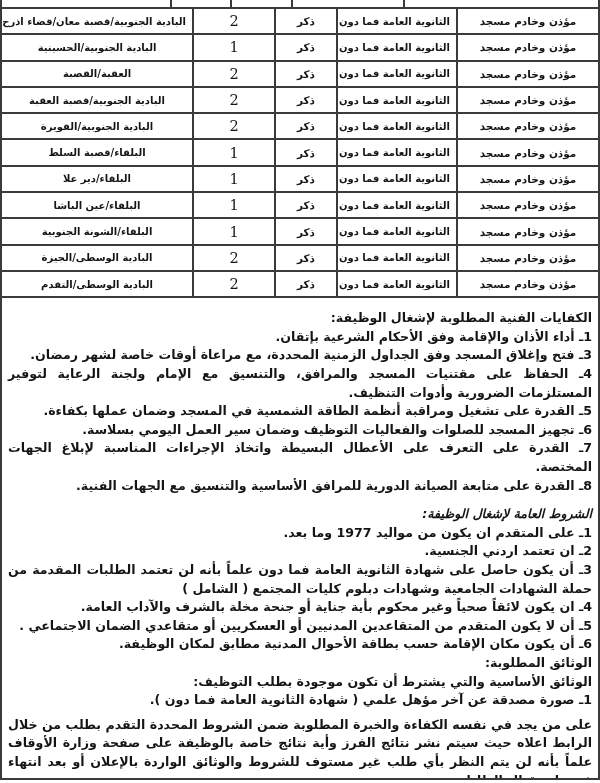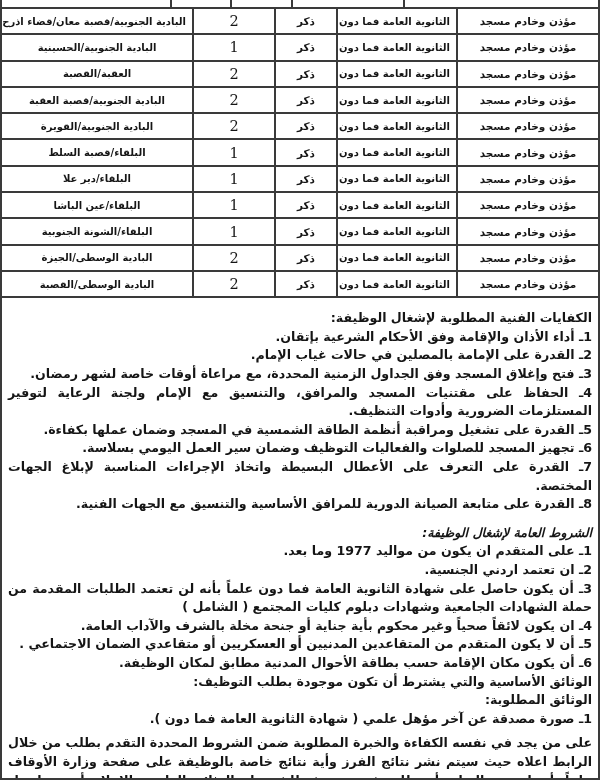--- a/index.html
+++ b/index.html
@@ -149,44 +149,43 @@
         <td class="c-qual">الثانوية العامة فما دون</td>
         <td class="c-gender">ذكر</td>
         <td class="c-count">2</td>
         <td class="c-region">البادية الوسطى/الجيزة</td>
       </tr>
       <tr>
         <td class="c-job">مؤذن وخادم مسجد</td>
         <td class="c-qual">الثانوية العامة فما دون</td>
         <td class="c-gender">ذكر</td>
         <td class="c-count">2</td>
-        <td class="c-region">البادية الوسطى/القصبة</td>
+        <td class="c-region">البادية الوسطى/التقدم</td>
       </tr>
     </tbody>
   </table>
 
   <div class="text-block">
     <p class="sec-title">الكفايات الفنية المطلوبة لإشغال الوظيفة:</p>
     <p>1ـ أداء الأذان والإقامة وفق الأحكام الشرعية بإتقان.</p>
-    <p>2ـ القدرة على الإمامة بالمصلين في حالات غياب الإمام.</p>
     <p>3ـ فتح وإغلاق المسجد وفق الجداول الزمنية المحددة، مع مراعاة أوقات خاصة لشهر رمضان.</p>
     <p>4ـ الحفاظ على مقتنيات المسجد والمرافق، والتنسيق مع الإمام ولجنة الرعاية لتوفير المستلزمات الضرورية وأدوات التنظيف.</p>
     <p>5ـ القدرة على تشغيل ومراقبة أنظمة الطاقة الشمسية في المسجد وضمان عملها بكفاءة.</p>
     <p>6ـ تجهيز المسجد للصلوات والفعاليات التوظيف وضمان سير العمل اليومي بسلاسة.</p>
     <p>7ـ القدرة على التعرف على الأعطال البسيطة واتخاذ الإجراءات المناسبة لإبلاغ الجهات المختصة.</p>
     <p>8ـ القدرة على متابعة الصيانة الدورية للمرافق الأساسية والتنسيق مع الجهات الفنية.</p>
 
     <p class="sec-title mt">الشروط العامة لإشغال الوظيفة:</p>
     <p>1ـ على المتقدم ان يكون من مواليد 1977 وما بعد.</p>
     <p>2ـ ان تعتمد اردني الجنسية.</p>
     <p>3ـ أن يكون حاصل على شهادة الثانوية العامة فما دون علماً بأنه لن تعتمد الطلبات المقدمة من حملة الشهادات الجامعية وشهادات دبلوم كليات المجتمع ( الشامل )</p>
     <p>4ـ ان يكون لائقاً صحياً وغير محكوم بأية جناية أو جنحة مخلة بالشرف والآداب العامة.</p>
     <p>5ـ أن لا يكون المتقدم من المتقاعدين المدنيين أو العسكريين أو متقاعدي الضمان الاجتماعي .</p>
     <p>6ـ أن يكون مكان الإقامة حسب بطاقة الأحوال المدنية مطابق لمكان الوظيفة.</p>
 
+    <p class="sec-title">الوثائق المطلوبة:</p>
     <p class="sec-title">الوثائق الأساسية والتي يشترط أن تكون موجودة بطلب التوظيف:</p>
-    <p class="sec-title">الوثائق المطلوبة:</p>
     <p>1ـ صورة مصدقة عن آخر مؤهل علمي ( شهادة الثانوية العامة فما دون ).</p>
 
     <p class="closing">على من يجد في نفسه الكفاءة والخبرة المطلوبة ضمن الشروط المحددة التقدم بطلب من خلال الرابط اعلاه حيث سيتم نشر نتائج الفرز وأية نتائج خاصة بالوظيفة على صفحة وزارة الأوقاف علماً بأنه لن يتم النظر بأي طلب غير مستوف للشروط والوثائق الواردة بالإعلان أو بعد انتهاء فترة استقبال الطلبات.</p>
   </div>
 
 </div>
 
 </body></html>

